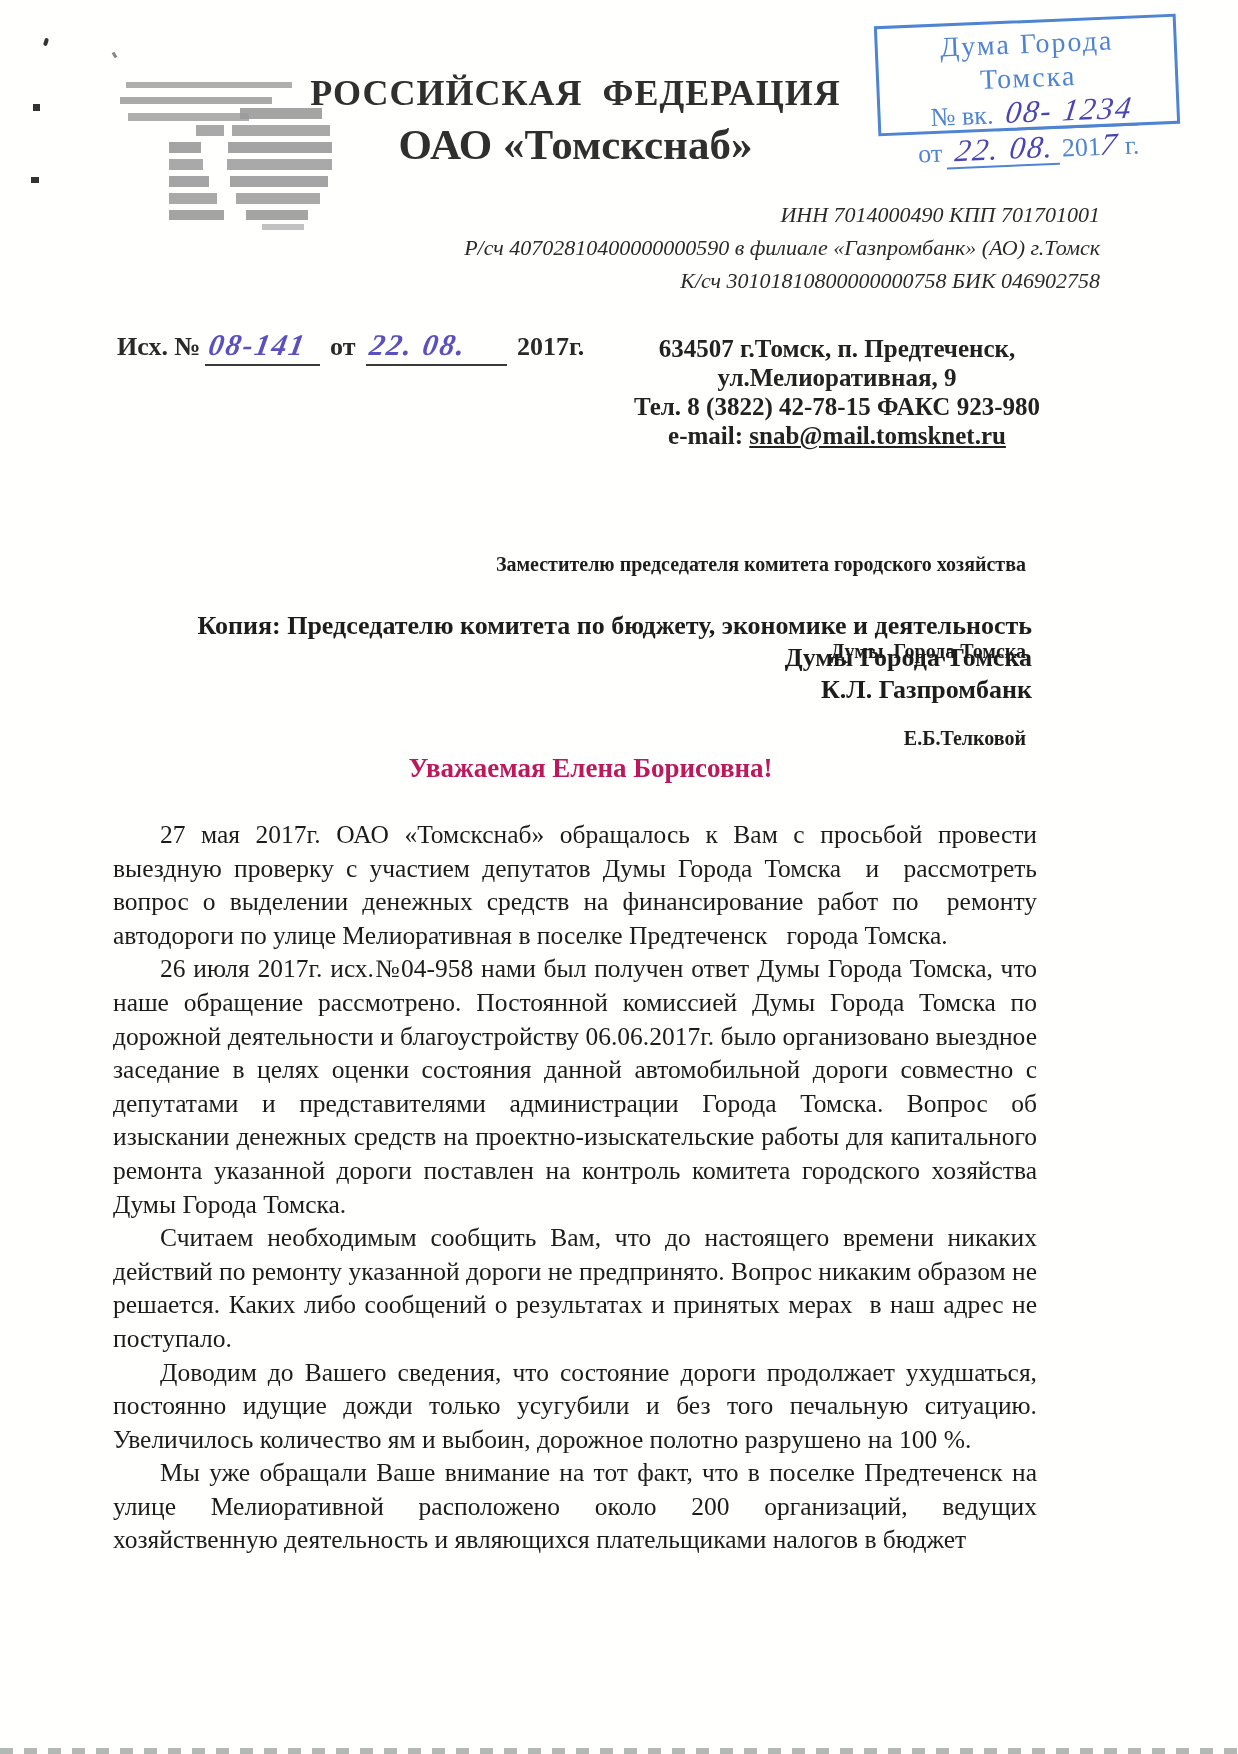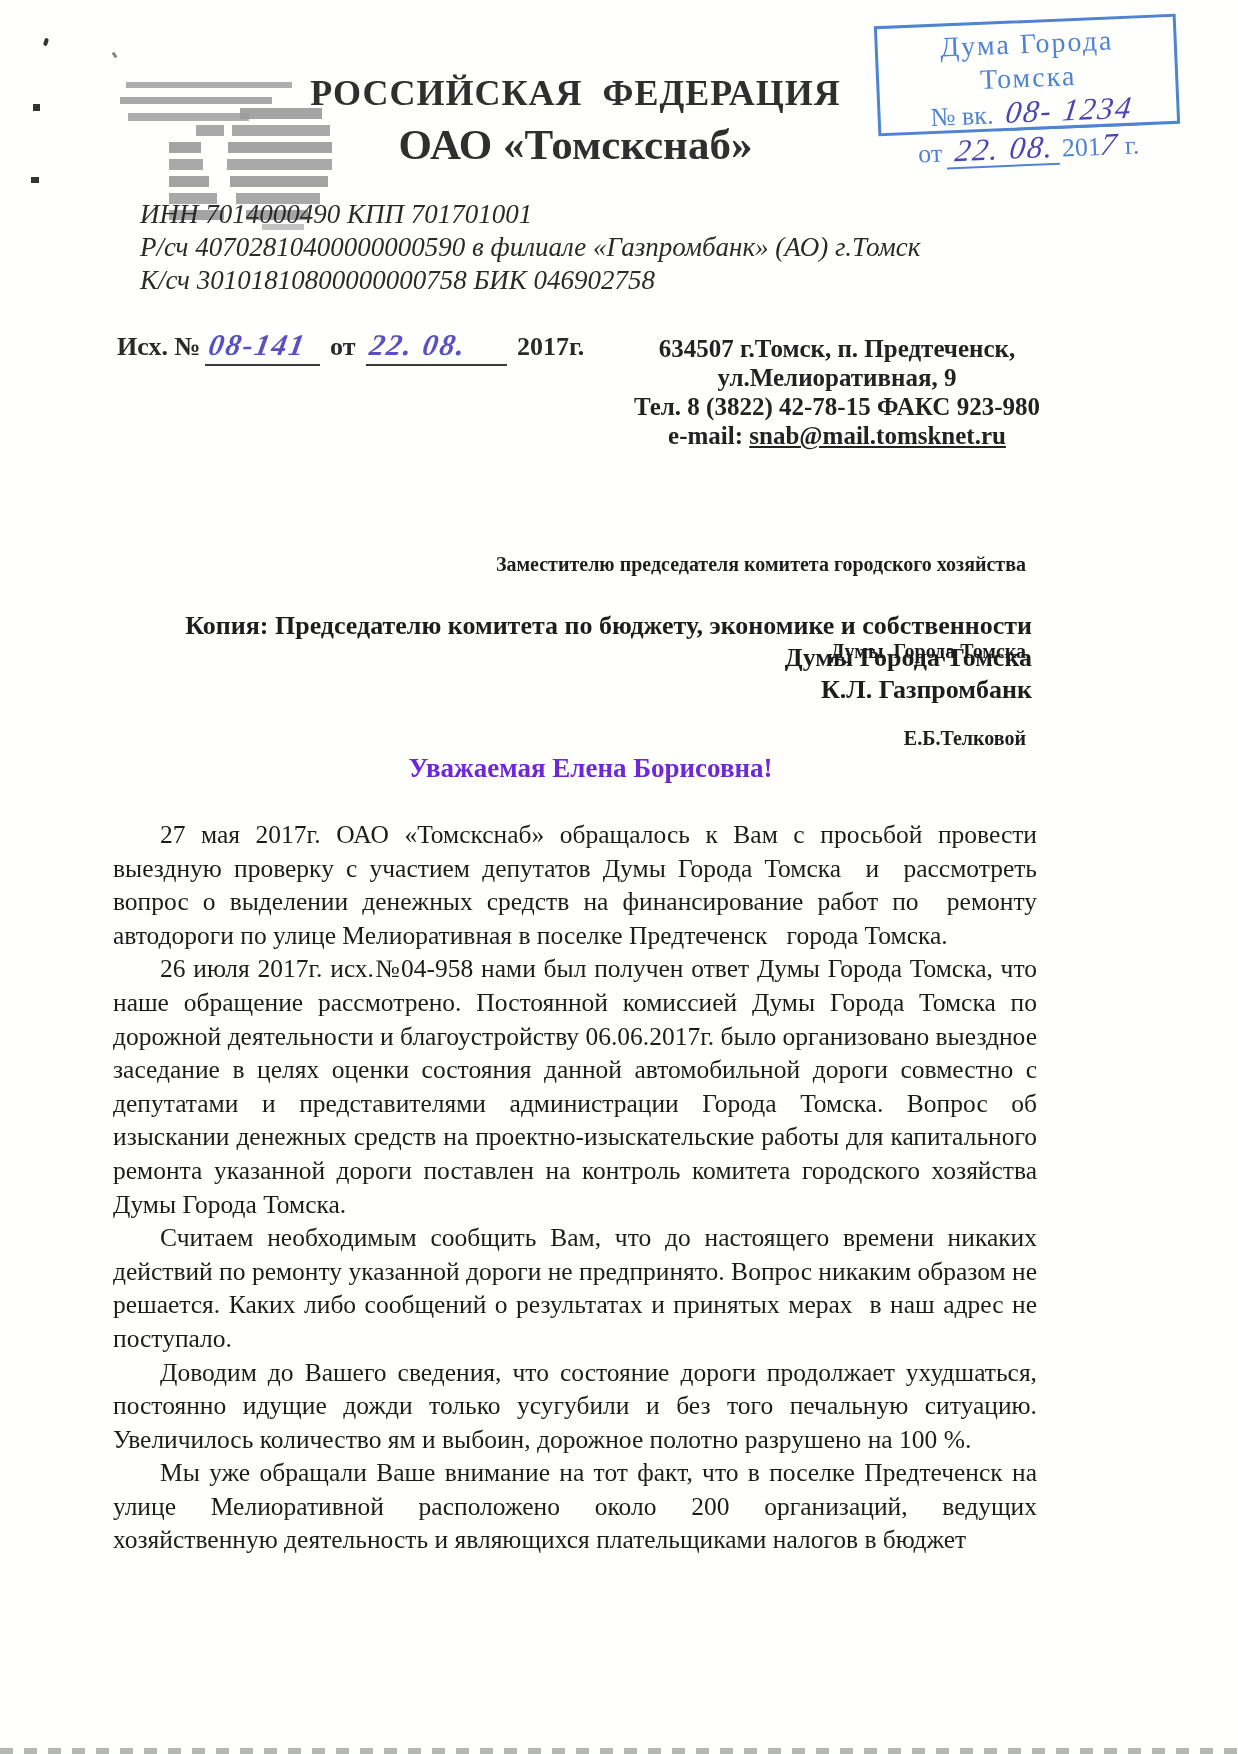--- a/index.html
+++ b/index.html
@@ -33,39 +33,39 @@
     display:inline-block;
     font-style:italic;
     transform:skewX(-10deg);
     letter-spacing:2px;
     color:#4a44b4;
     font-size:31px;
     line-height:1;
   }
   .stamp .u{border-bottom:2px solid #4f84d2;padding:0 8px 1px 6px;}
   
-  .requisites{position:absolute;left:140px;top:198px;width:960px;text-align:left;
-    font-style:italic;font-size:27px;line-height:33px;color:#2a2a2a;}
+  .requisites{position:absolute;left:140px;top:198px;width:960px;text-align:right;
+    font-style:italic;font-size:22px;line-height:33px;color:#2a2a2a;}
   
   .outgoing{position:absolute;left:113px;top:330px;font-size:26px;font-weight:bold;color:#2a2a2a;white-space:nowrap;}
   .outgoing .hand{color:#5b50bf;font-size:30px;}
   .outgoing .u{display:inline-block;border-bottom:2px solid #3a3a3a;padding:0 14px 2px 4px;}
   .outgoing .printed{margin:0 4px;}
   
   .sender{position:absolute;right:198px;top:334px;text-align:center;
     font-weight:bold;font-size:25px;line-height:29px;color:#222;}
   .sender .email-val{text-decoration:underline;}
   
   .recipient{position:absolute;right:212px;top:492px;text-align:right;
     font-weight:bold;font-size:20px;line-height:29px;color:#1d1d1d;white-space:pre-wrap;}
   .copyblock{position:absolute;right:206px;top:610px;text-align:right;
     font-weight:bold;font-size:26px;line-height:32px;color:#1d1d1d;}
   
   .salutation{position:absolute;left:113px;top:753px;width:955px;text-align:center;
-    font-weight:bold;font-size:27px;color:#6d28d9;}
+    font-weight:bold;font-size:27px;color:#be185d;}
   
   .body-text{position:absolute;left:113px;top:818px;width:924px;
     font-size:25.5px;line-height:33.6px;text-align:justify;color:#1c1c1c;}
   .body-text p{margin:0;text-indent:47px;white-space:pre-wrap;}
   
   .speck{position:absolute;background:#333;}
   .speck.s1{left:44px;top:38px;width:4px;height:8px;transform:rotate(18deg);border-radius:2px;}
   .speck.s2{left:33px;top:104px;width:7px;height:7px;}
   .speck.s3{left:31px;top:177px;width:8px;height:6px;}
   .speck.s4{left:113px;top:52px;width:3px;height:6px;transform:rotate(-30deg);opacity:.6;}
@@ -138,21 +138,21 @@
     <div><span>e-mail: </span><span class="email-val">snab@mail.tomsknet.ru</span></div>
   </div>
 
   <div class="recipient">
     <div>Заместителю председателя комитета городского хозяйства</div>
     <div>Думы  Города Томска</div>
     <div>Е.Б.Телковой</div>
   </div>
 
   <div class="copyblock">
-    <div>Копия: Председателю комитета по бюджету, экономике и собственности</div>
+    <div>Копия: Председателю комитета по бюджету, экономике и деятельность</div>
     <div>Думы Города Томска</div>
     <div>К.Л. Газпромбанк</div>
   </div>
 
   <div class="salutation">Уважаемая Елена Борисовна!</div>
 
   <div class="body-text">
     <p>27 мая 2017г. ОАО «Томскснаб» обращалось к Вам с просьбой провести выездную проверку с участием депутатов Думы Города Томска  и  рассмотреть вопрос о выделении денежных средств на финансирование работ по  ремонту автодороги по улице Мелиоративная в поселке Предтеченск   города Томска.</p>
     <p>26 июля 2017г. исх.№04-958 нами был получен ответ Думы Города Томска, что наше обращение рассмотрено. Постоянной комиссией Думы Города Томска по дорожной деятельности и благоустройству 06.06.2017г. было организовано выездное заседание в целях оценки состояния данной автомобильной дороги совместно с депутатами и представителями администрации Города Томска. Вопрос об изыскании денежных средств на проектно-изыскательские работы для капитального ремонта указанной дороги поставлен на контроль комитета городского хозяйства Думы Города Томска.</p>
     <p>Считаем необходимым сообщить Вам, что до настоящего времени никаких действий по ремонту указанной дороги не предпринято. Вопрос никаким образом не решается. Каких либо сообщений о результатах и принятых мерах  в наш адрес не поступало.</p>

